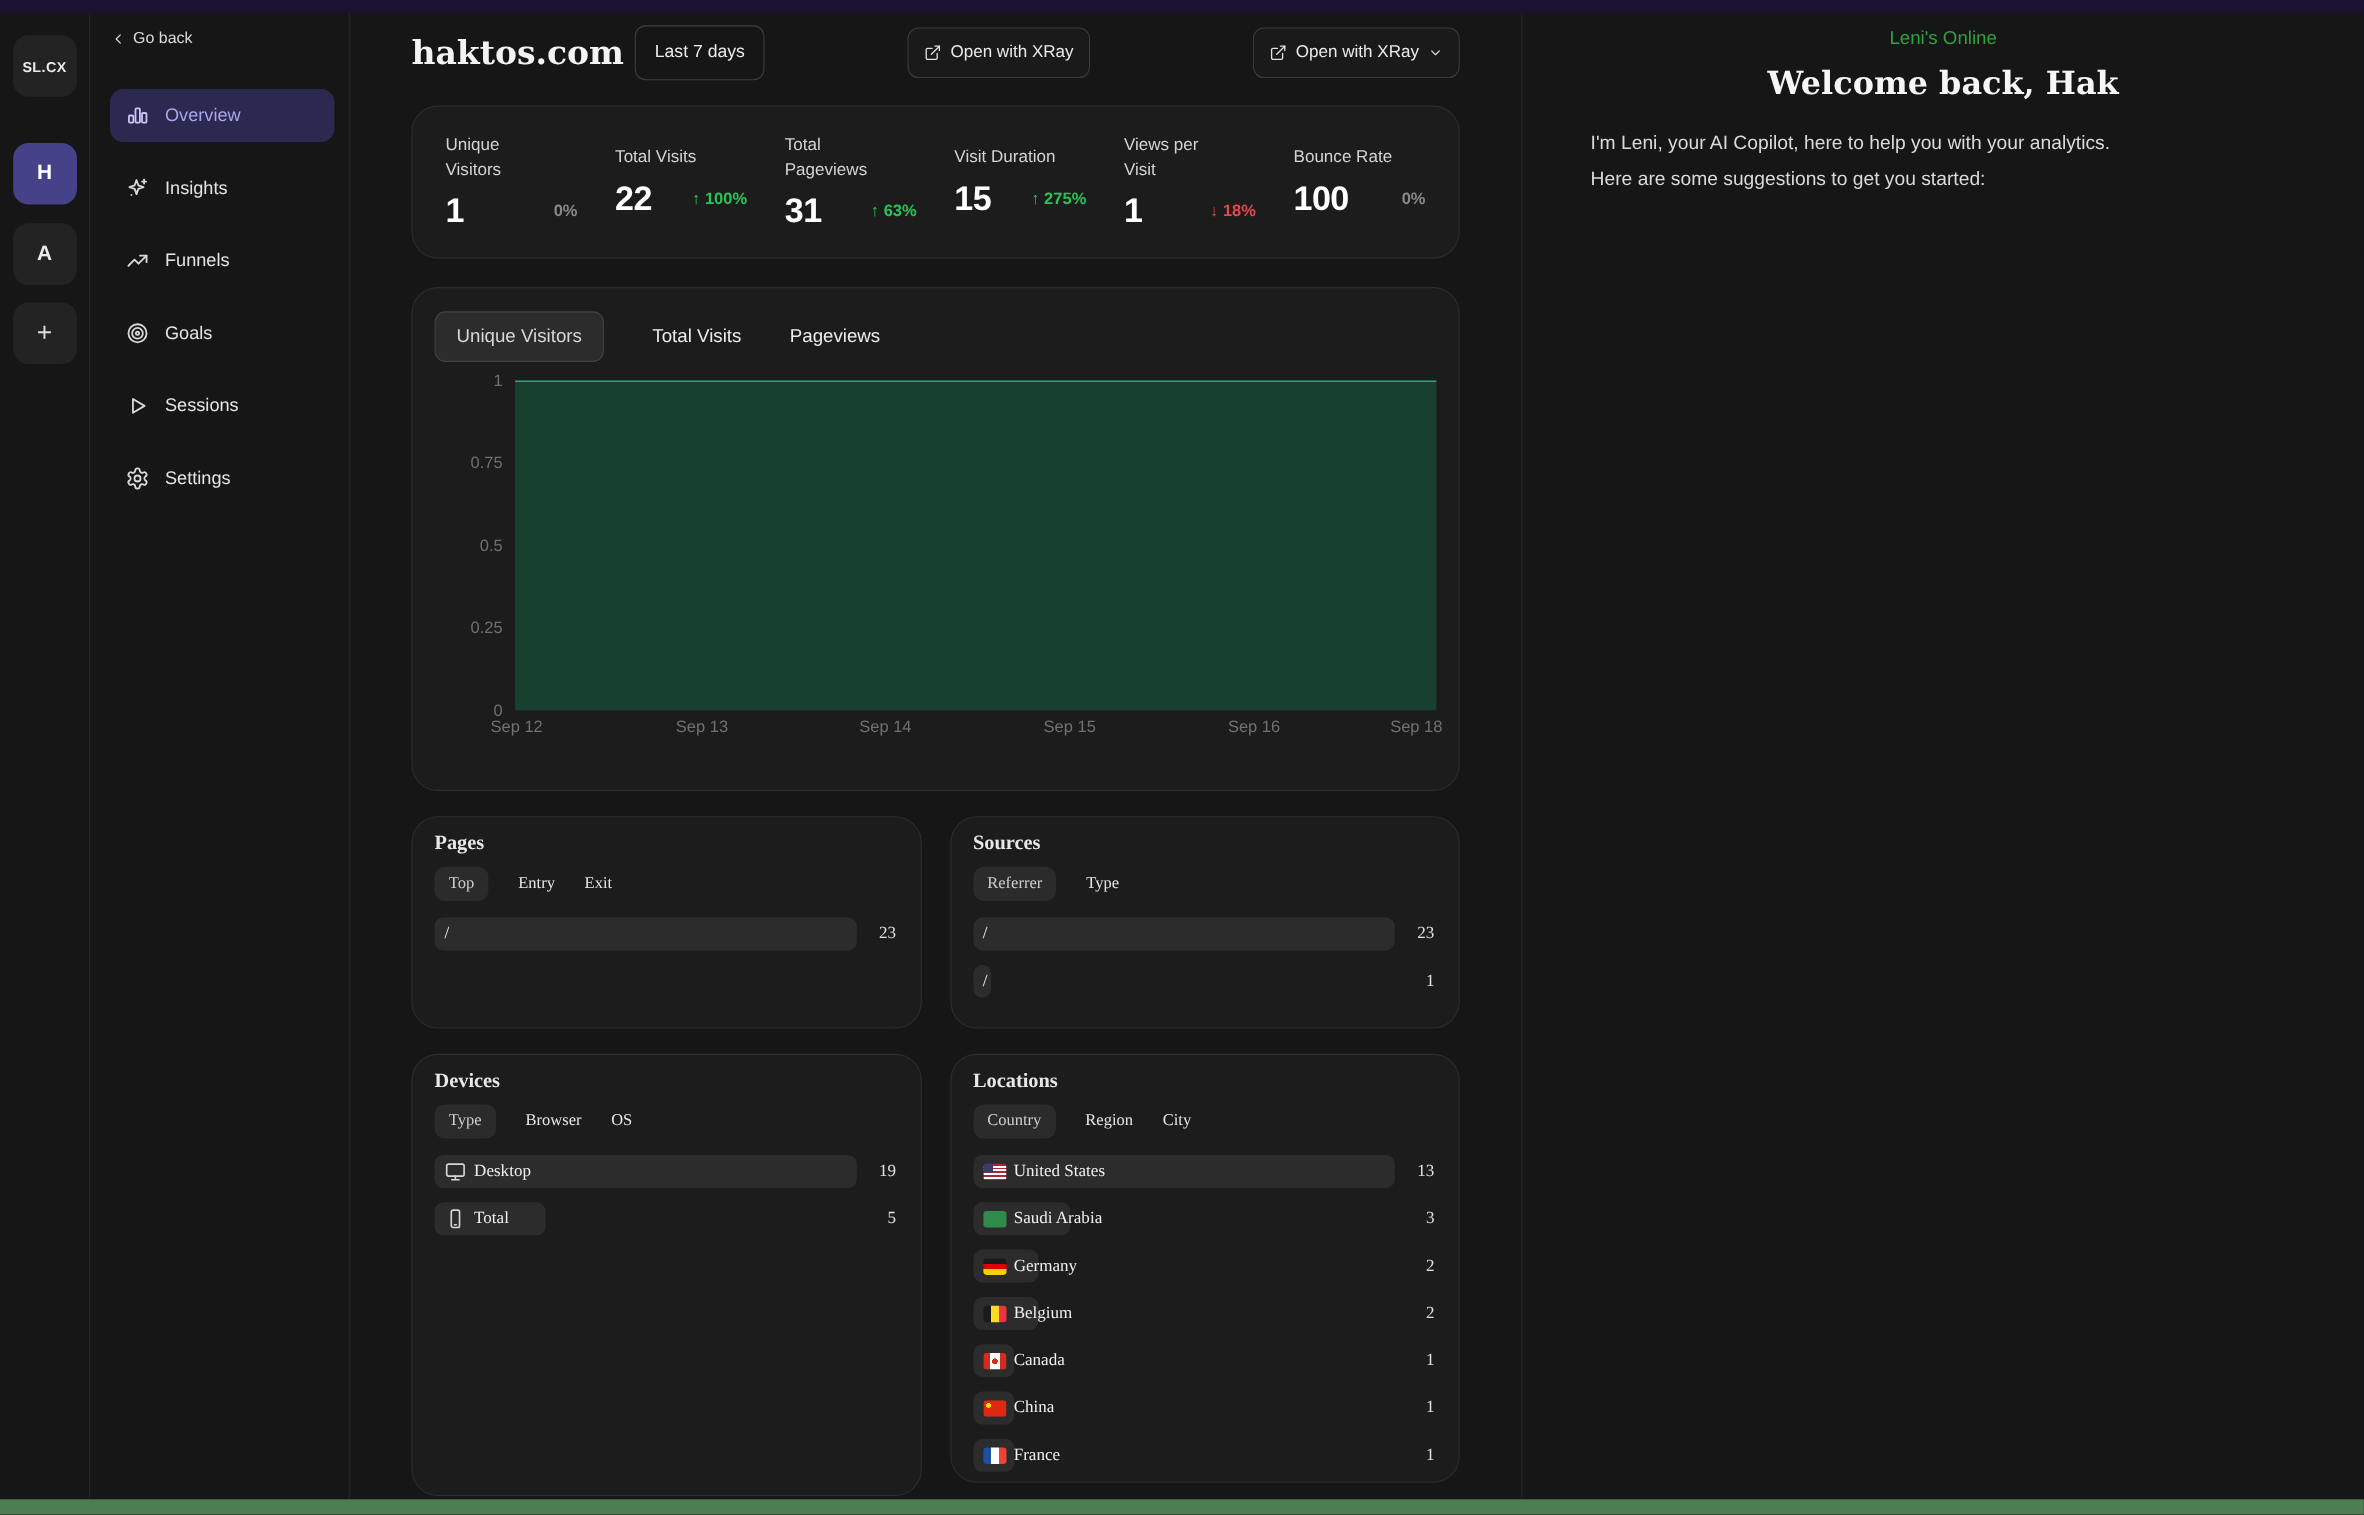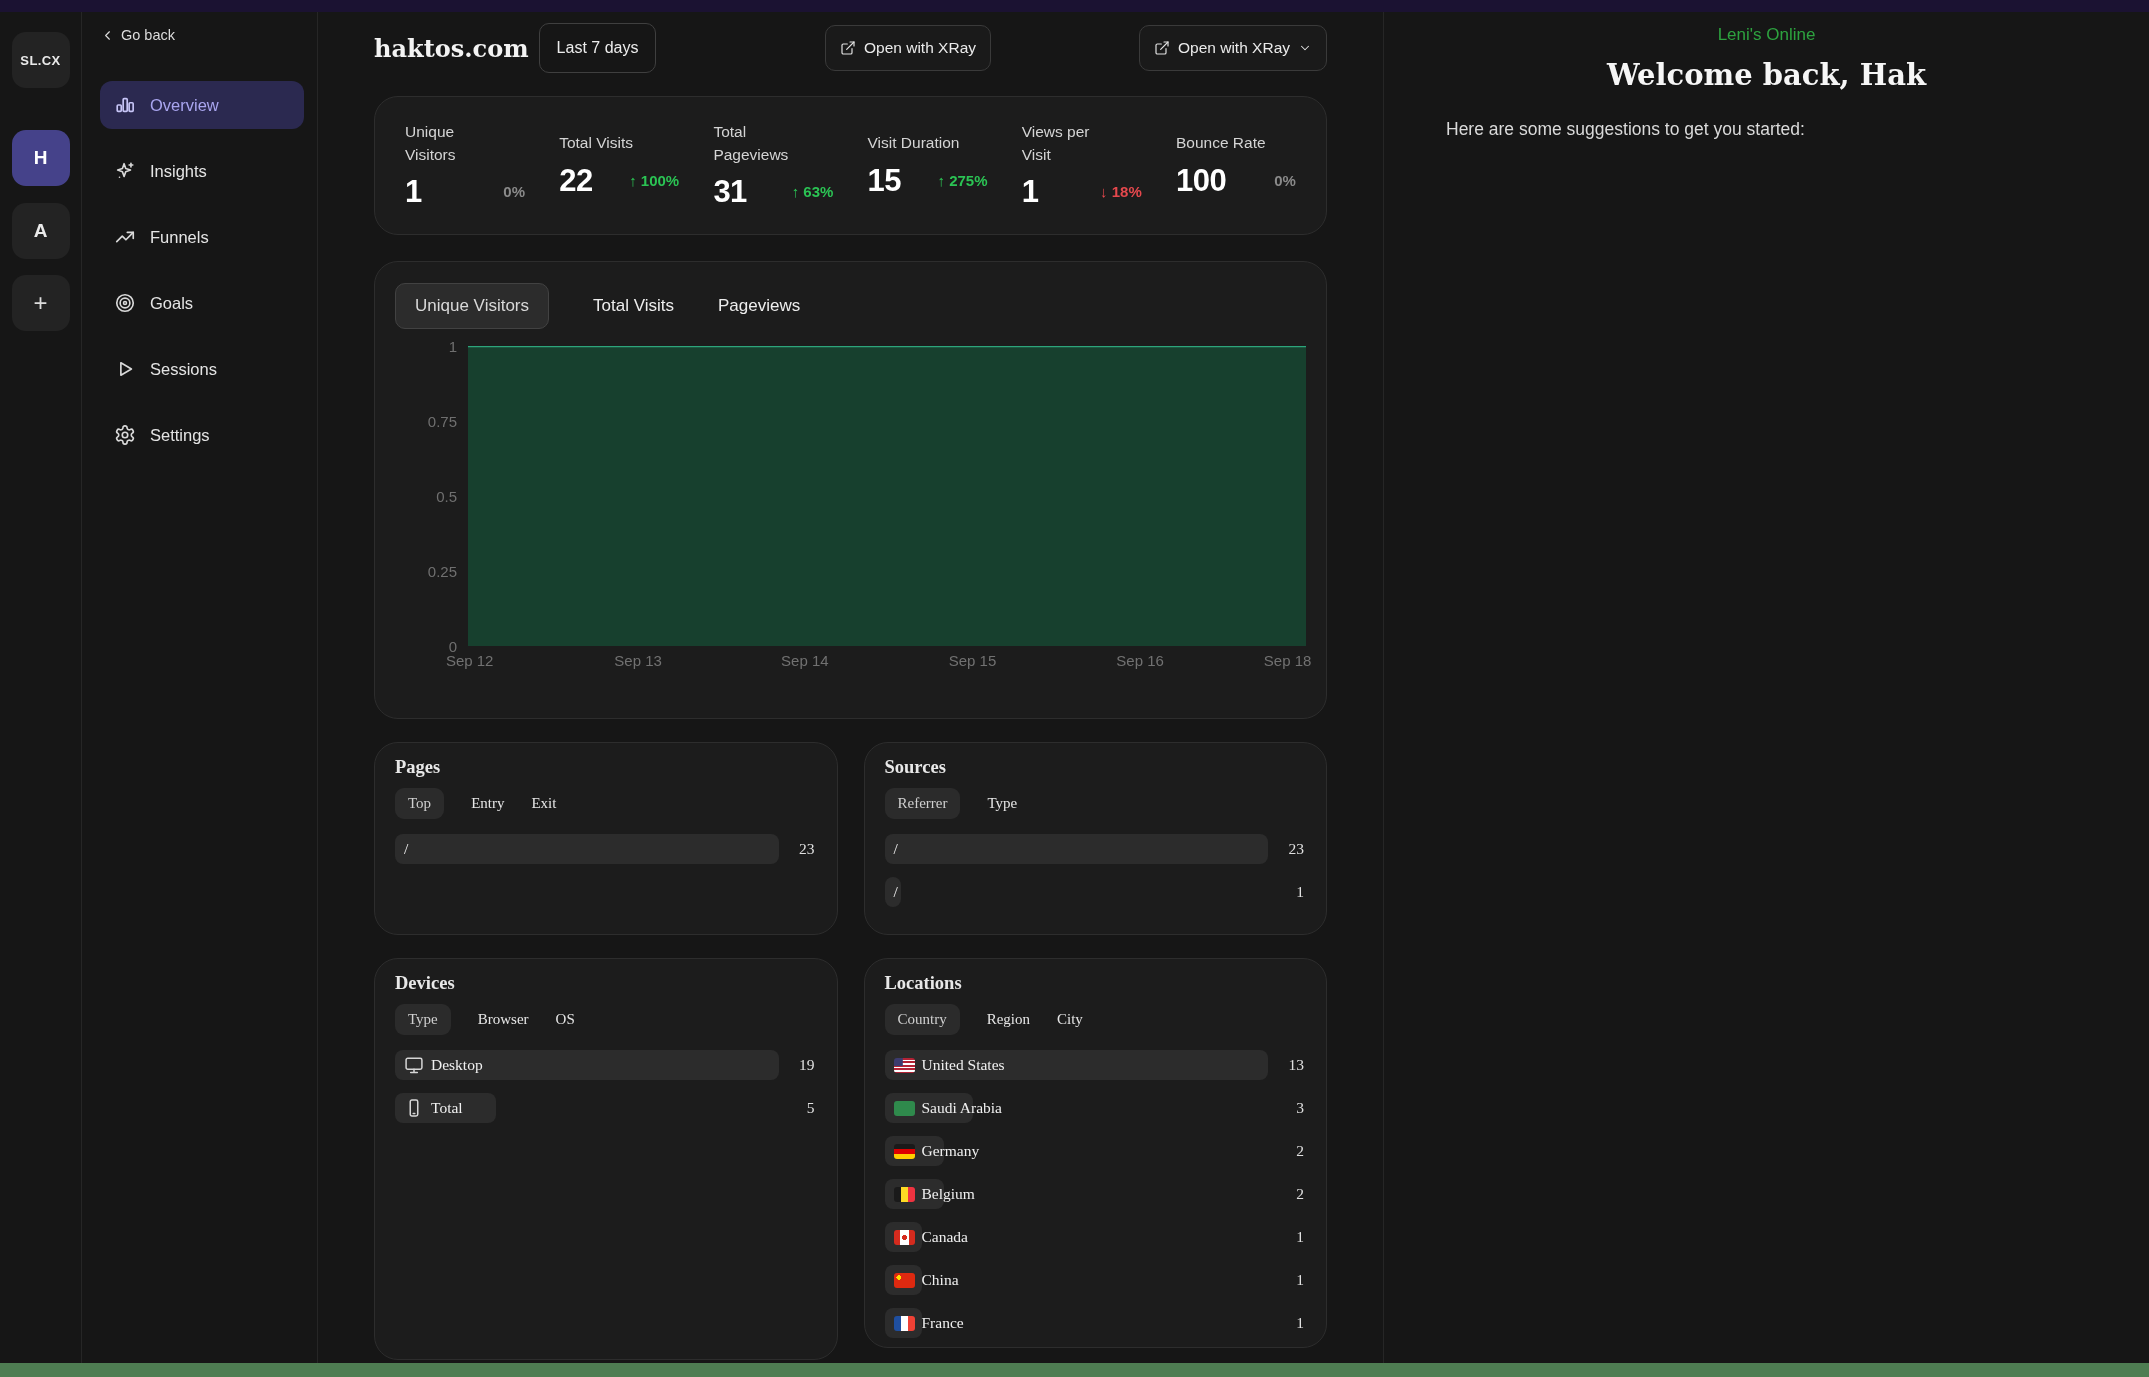--- a/index.html
+++ b/index.html
@@ -30,21 +30,21 @@
   .nav-list { margin-top:38px; display:flex; flex-direction:column; gap:18px; }
   .nav-item { height:48px; border-radius:12px; display:flex; align-items:center; gap:14px; padding:0 14px;
     background:none; border:none; color:#e4e4e4; font-size:16.5px; cursor:pointer; font-family:inherit; text-align:left; }
   .nav-item .icon { width:22px; height:22px; color:#d9d9d9; }
   .nav-item.active { background:#2b2950; color:#a9a5ef; }
   .nav-item.active .icon { color:#c7c5f7; }
 
   
   .main { flex:1; min-width:0; border-right:1px solid #262626; padding:11px 56px 0; overflow:hidden; }
   .header-row { height:50px; position:relative; display:flex; align-items:center; }
-  .site-title { font-family:"DejaVu Serif", serif; font-weight:700; font-size:24px; color:#f3f3f3; }
+  .site-title { font-family:"DejaVu Serif", serif; font-weight:700; font-size:30px; color:#f3f3f3; }
   .range-btn { margin-left:10px; height:50px; padding:0 17px; border:1px solid #3f3f3f; border-radius:10px;
     background:transparent; color:#ececec; font-size:16px; cursor:pointer; font-family:inherit; }
   .xray-btn { position:absolute; top:2px; height:46px; border:1px solid #3a3a3a; border-radius:10px; background:#1a1a1a;
     display:flex; align-items:center; gap:8px; font-size:15.5px; color:#eaeaea; padding:0 14px; cursor:pointer; font-family:inherit; }
   .xray-btn .icon { width:16px; height:16px; color:#e2e2e2; }
   .xray-btn.first { left:451px; }
   .xray-btn.second { right:0; }
 
   .card { background:#1c1c1c; border:1px solid #2d2d2d; border-radius:24px; }
 
@@ -456,19 +456,20 @@
           </div>
       </div>
     </div>
 
   </div>
 
   <div class="copilot">
     <div class="status">Leni's Online</div>
     <div class="welcome">Welcome back, Hak</div>
     <div class="intro">
+        <div>I'm Leni, your AI Copilot, here to help you with your analytics.</div>
         <div>Here are some suggestions to get you started:</div>
       </div>
   </div>
 
 </div>
 
 <div class="bottombar"></div>
 
 </body></html>

